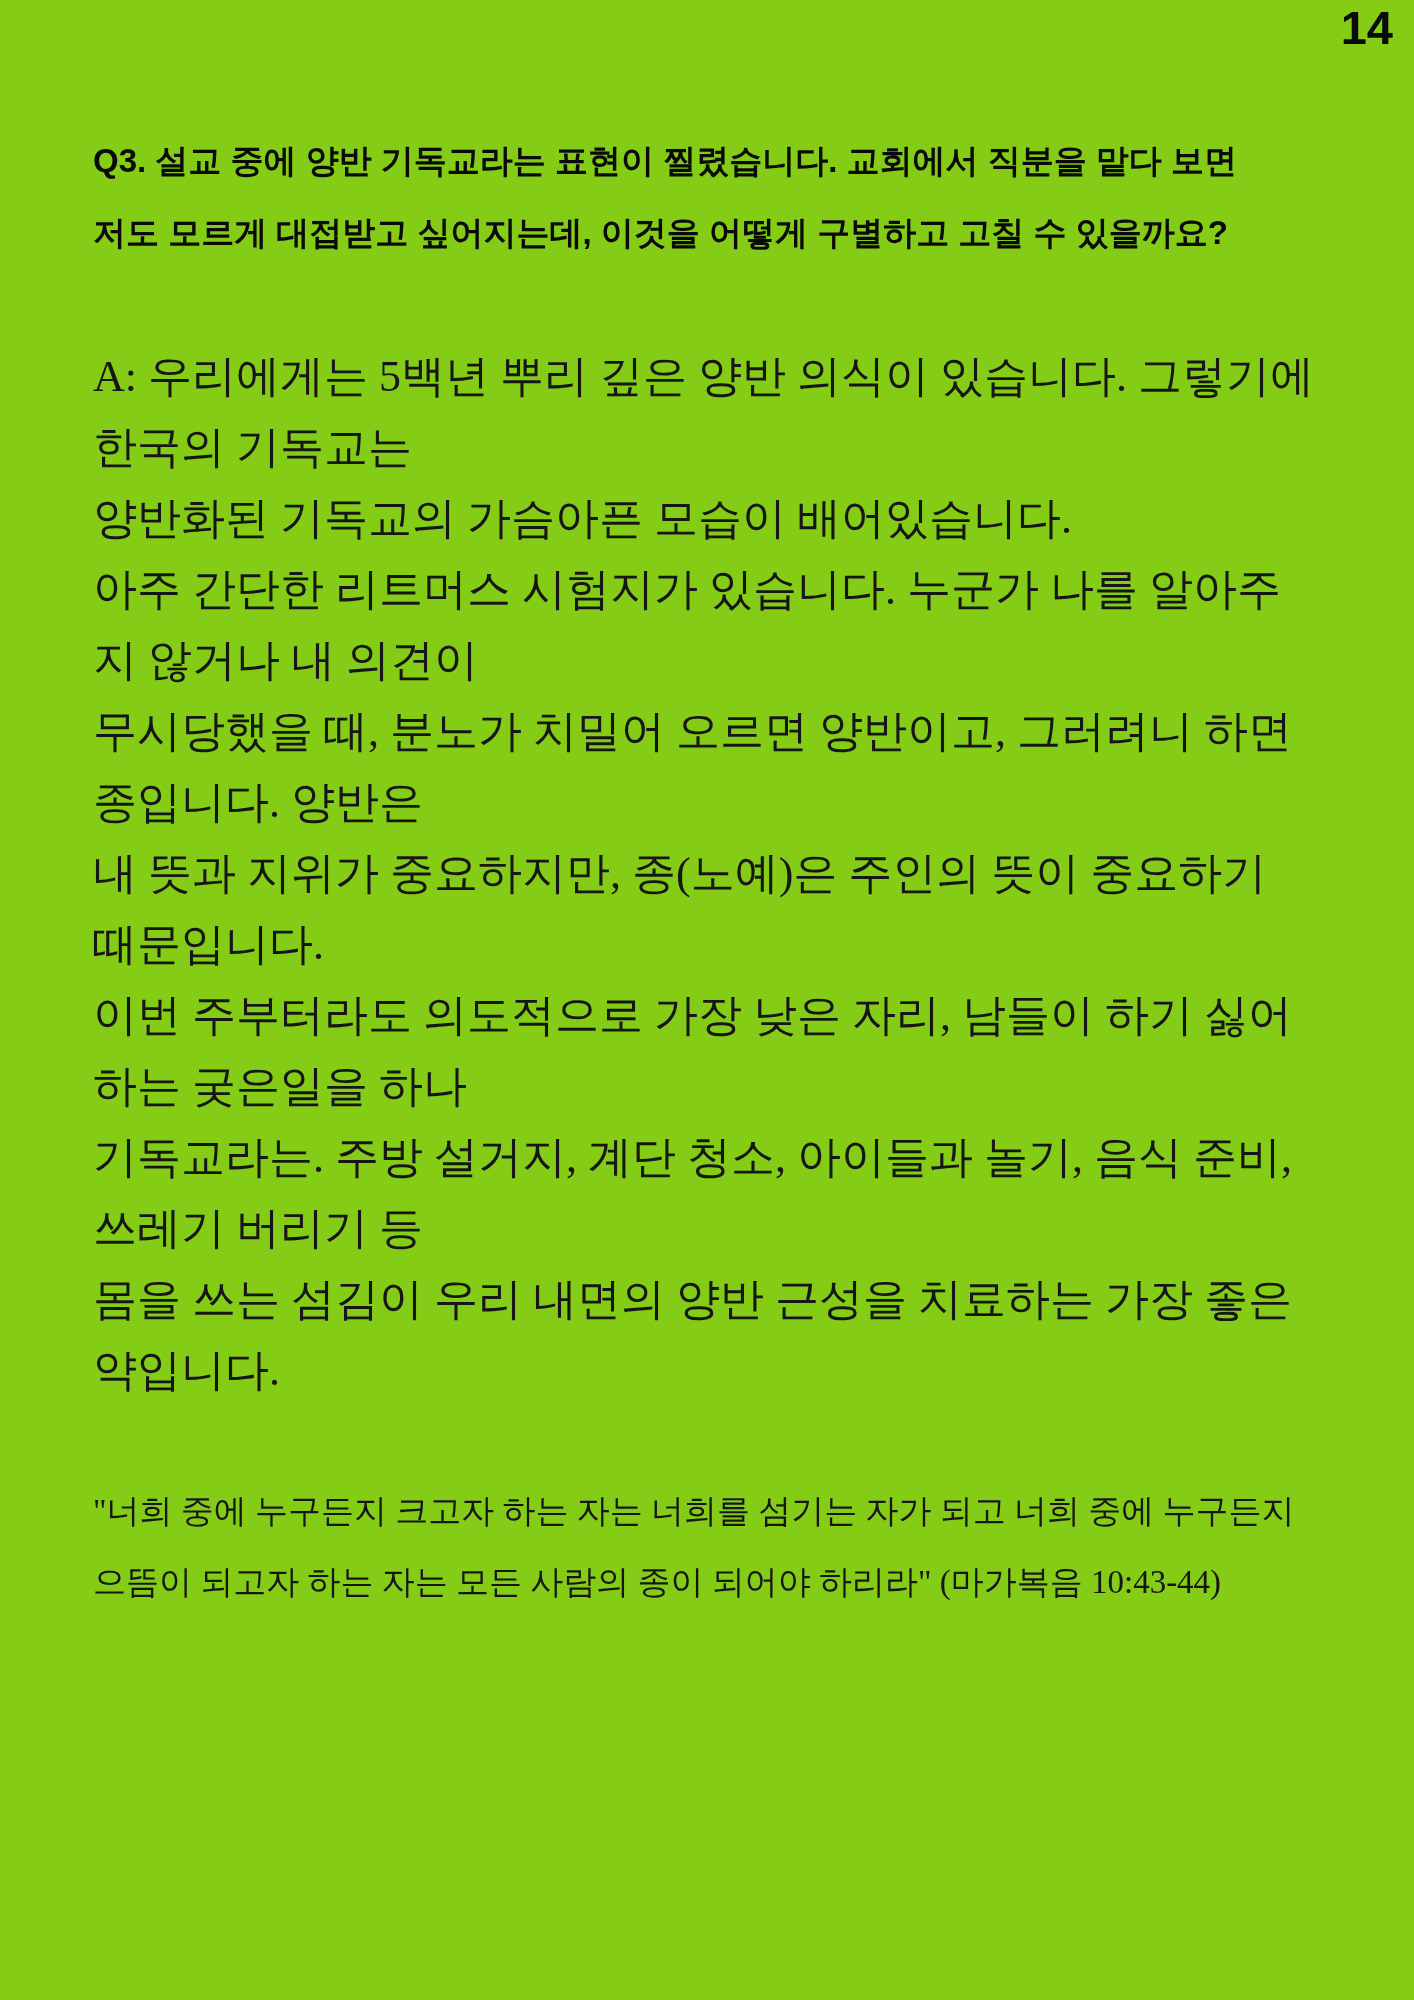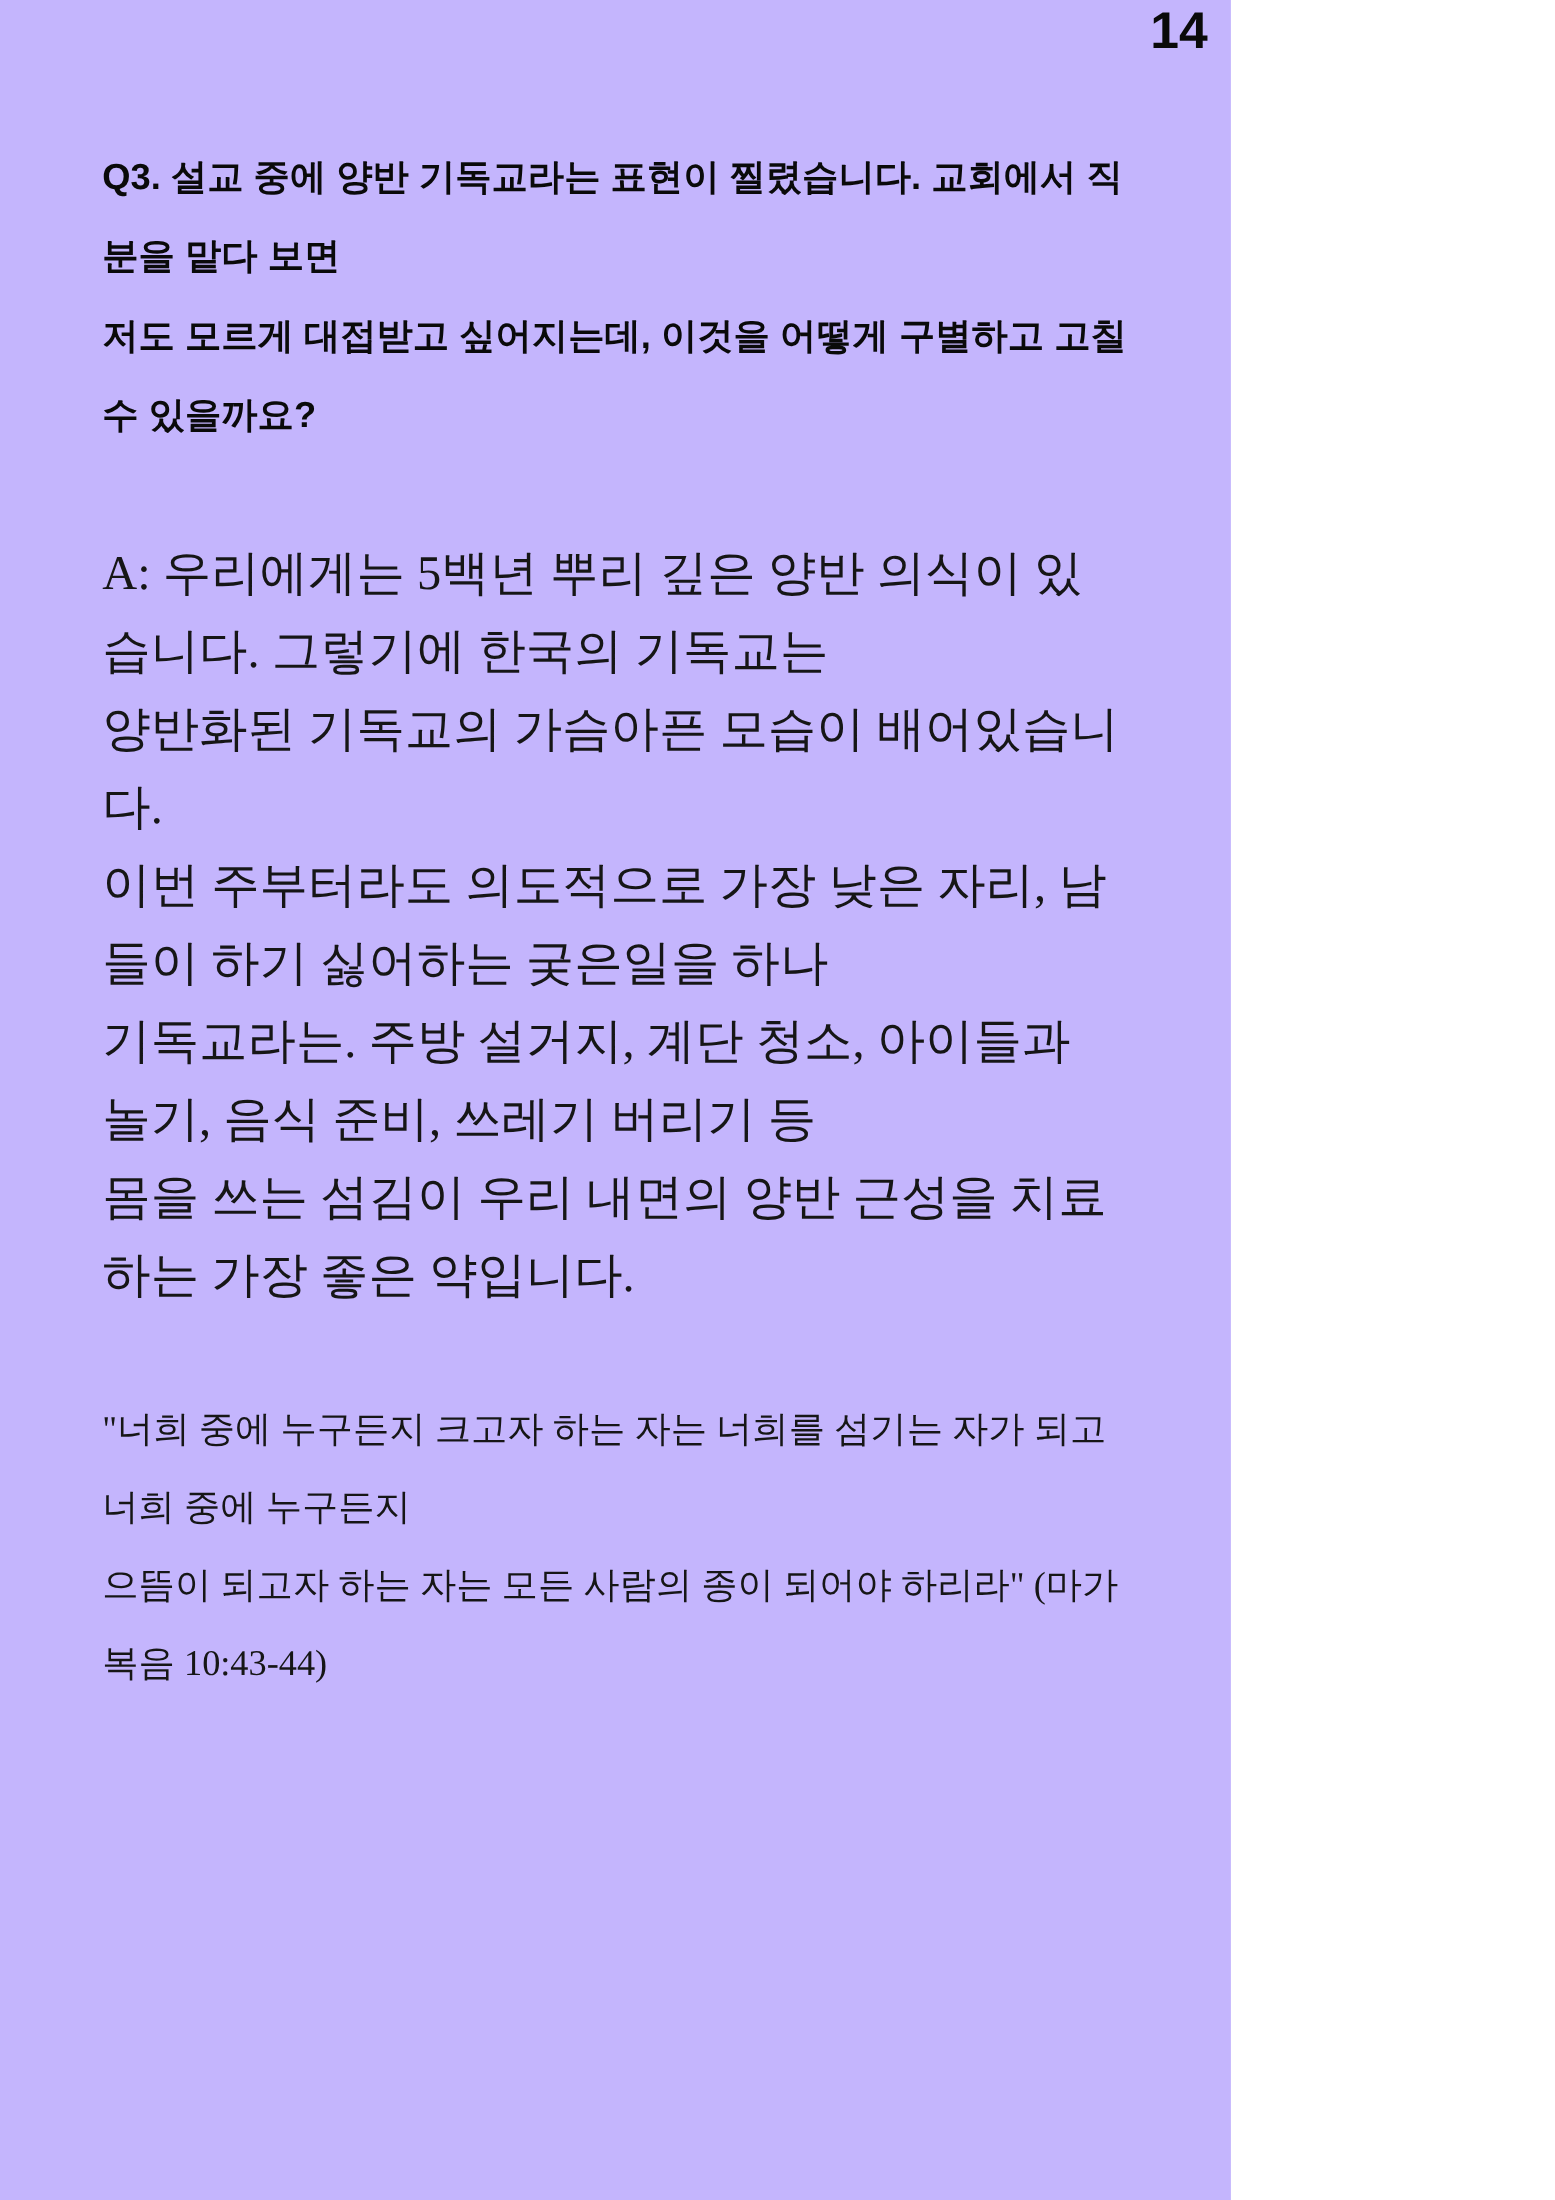--- a/index.html
+++ b/index.html
@@ -9,23 +9,23 @@
   }
   body {
     width: 1414px;
     height: 2000px;
     position: relative;
     overflow: hidden;
     color: #000000;
   }
   .page {
     position: relative;
-    width: 1119px;
+    width: 1414px;
     height: 2000px;
-    background: #c4b5fd;
+    background: #84cc16;
   }
   .page-number {
     position: absolute;
     top: 2px;
     right: 21px;
     font-family: "Liberation Sans", sans-serif;
     font-weight: 700;
     font-size: 47px;
     line-height: 1.1;
     color: #0a0a0a;
@@ -76,20 +76,23 @@
   <div class="page-number">14</div>
 
   <div class="content">
 
     <div class="question">Q3. 설교 중에 양반 기독교라는 표현이 찔렸습니다. 교회에서 직분을 맡다 보면
 저도 모르게 대접받고 싶어지는데, 이것을 어떻게 구별하고 고칠 수 있을까요?</div>
 
     <div class="answer">
       <p class="para">A: 우리에게는 5백년 뿌리 깊은 양반 의식이 있습니다. 그렇기에 한국의 기독교는
 양반화된 기독교의 가슴아픈 모습이 배어있습니다.</p>
+      <p class="para">아주 간단한 리트머스 시험지가 있습니다. 누군가 나를 알아주지 않거나 내 의견이
+무시당했을 때, 분노가 치밀어 오르면 양반이고, 그러려니 하면 종입니다. 양반은
+내 뜻과 지위가 중요하지만, 종(노예)은 주인의 뜻이 중요하기 때문입니다.</p>
       <p class="para">이번 주부터라도 의도적으로 가장 낮은 자리, 남들이 하기 싫어하는 궂은일을 하나
 기독교라는. 주방 설거지, 계단 청소, 아이들과 놀기, 음식 준비, 쓰레기 버리기 등
 몸을 쓰는 섬김이 우리 내면의 양반 근성을 치료하는 가장 좋은 약입니다.</p>
     </div>
 
     <div class="quote">"너희 중에 누구든지 크고자 하는 자는 너희를 섬기는 자가 되고 너희 중에 누구든지
 으뜸이 되고자 하는 자는 모든 사람의 종이 되어야 하리라" (마가복음 10:43-44)</div>
 
   </div>
 </div>

